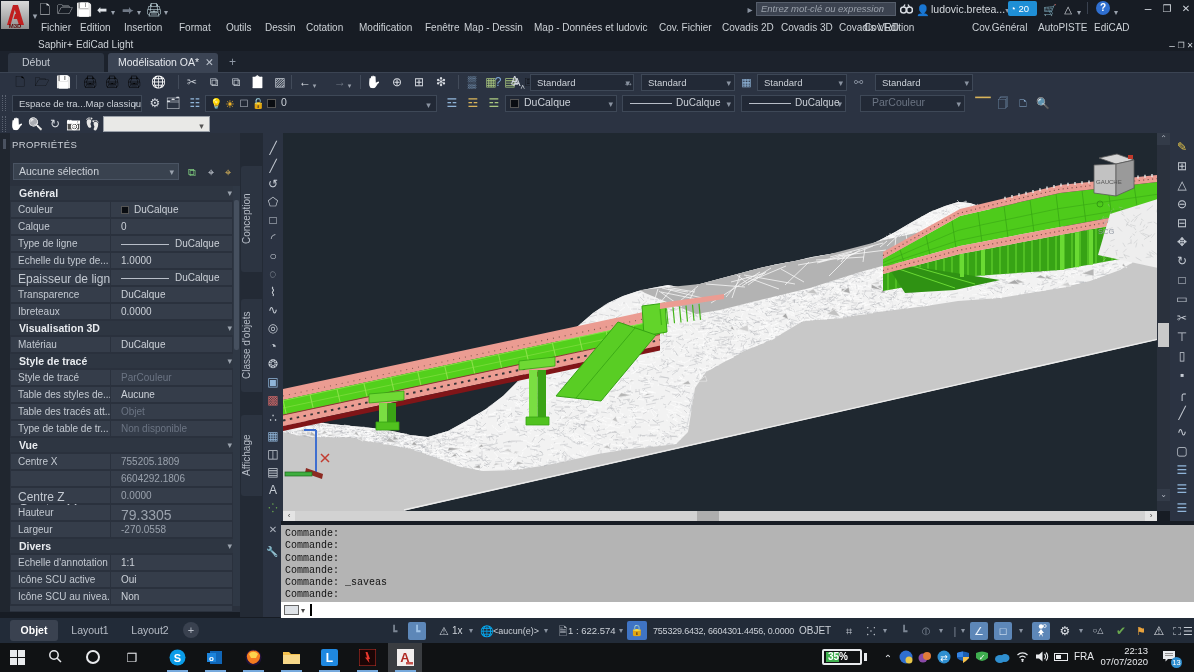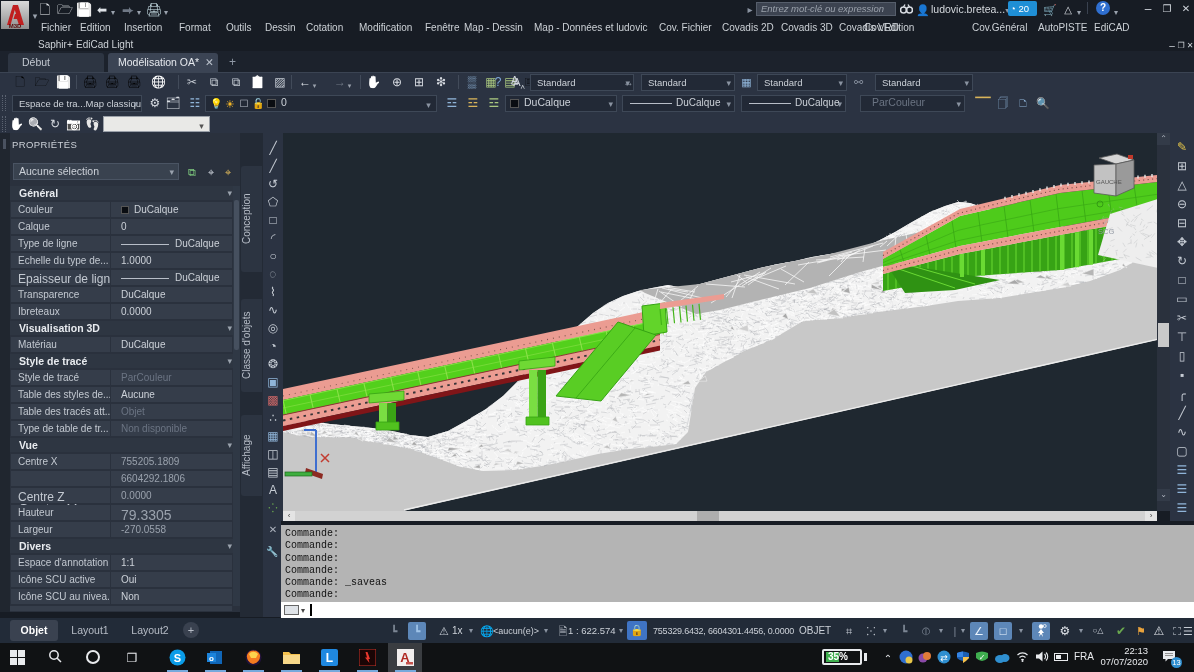--- a/index.html
+++ b/index.html
@@ -260,21 +260,21 @@
     <div class="abs" style="left:121px;top:507px;color:#9aa2ad;font-size:14px;white-space:nowrap">79.3305</div>
 <div class="abs" style="left:10px;top:522px;width:222px;height:16px;background:#353d4a;border-bottom:1px solid #2a313d"></div>
     <div class="abs" style="left:10px;top:522px;width:1px;height:16px;background:#2a313d"></div>
     <div class="abs" style="left:110px;top:522px;width:1px;height:16px;background:#2a313d"></div>
     <div class="abs" style="left:18px;top:524px;width:92px;color:#c3c9d1;font-size:10px;white-space:nowrap;overflow:hidden">Largeur</div>
     <div class="abs" style="left:121px;top:524px;color:#9aa2ad;font-size:10px;white-space:nowrap">-270.0558</div>
 <div class="abs" style="left:10px;top:539px;width:230px;height:14px;background:#2e3642;color:#e8ebef;font-size:10.5px;font-weight:bold;line-height:14px;padding-left:9px">Divers<span style="position:absolute;right:8px;color:#9aa2ad;font-weight:normal;font-size:9px">▾</span></div>
 <div class="abs" style="left:10px;top:555px;width:222px;height:16px;background:#353d4a;border-bottom:1px solid #2a313d"></div>
     <div class="abs" style="left:10px;top:555px;width:1px;height:16px;background:#2a313d"></div>
     <div class="abs" style="left:110px;top:555px;width:1px;height:16px;background:#2a313d"></div>
-    <div class="abs" style="left:18px;top:557px;width:92px;color:#c3c9d1;font-size:10px;white-space:nowrap;overflow:hidden">Espace d'annotation</div>
+    <div class="abs" style="left:18px;top:557px;width:92px;color:#c3c9d1;font-size:10px;white-space:nowrap;overflow:hidden">Echelle d'annotation</div>
     <div class="abs" style="left:121px;top:557px;color:#ccd1d8;font-size:10px;white-space:nowrap">1:1</div>
 <div class="abs" style="left:10px;top:572px;width:222px;height:16px;background:#353d4a;border-bottom:1px solid #2a313d"></div>
     <div class="abs" style="left:10px;top:572px;width:1px;height:16px;background:#2a313d"></div>
     <div class="abs" style="left:110px;top:572px;width:1px;height:16px;background:#2a313d"></div>
     <div class="abs" style="left:18px;top:574px;width:92px;color:#c3c9d1;font-size:10px;white-space:nowrap;overflow:hidden">Icône SCU active</div>
     <div class="abs" style="left:121px;top:574px;color:#ccd1d8;font-size:10px;white-space:nowrap">Oui</div>
 <div class="abs" style="left:10px;top:589px;width:222px;height:16px;background:#353d4a;border-bottom:1px solid #2a313d"></div>
     <div class="abs" style="left:10px;top:589px;width:1px;height:16px;background:#2a313d"></div>
     <div class="abs" style="left:110px;top:589px;width:1px;height:16px;background:#2a313d"></div>
     <div class="abs" style="left:18px;top:591px;width:92px;color:#c3c9d1;font-size:10px;white-space:nowrap;overflow:hidden">Icône SCU au nivea...</div>

